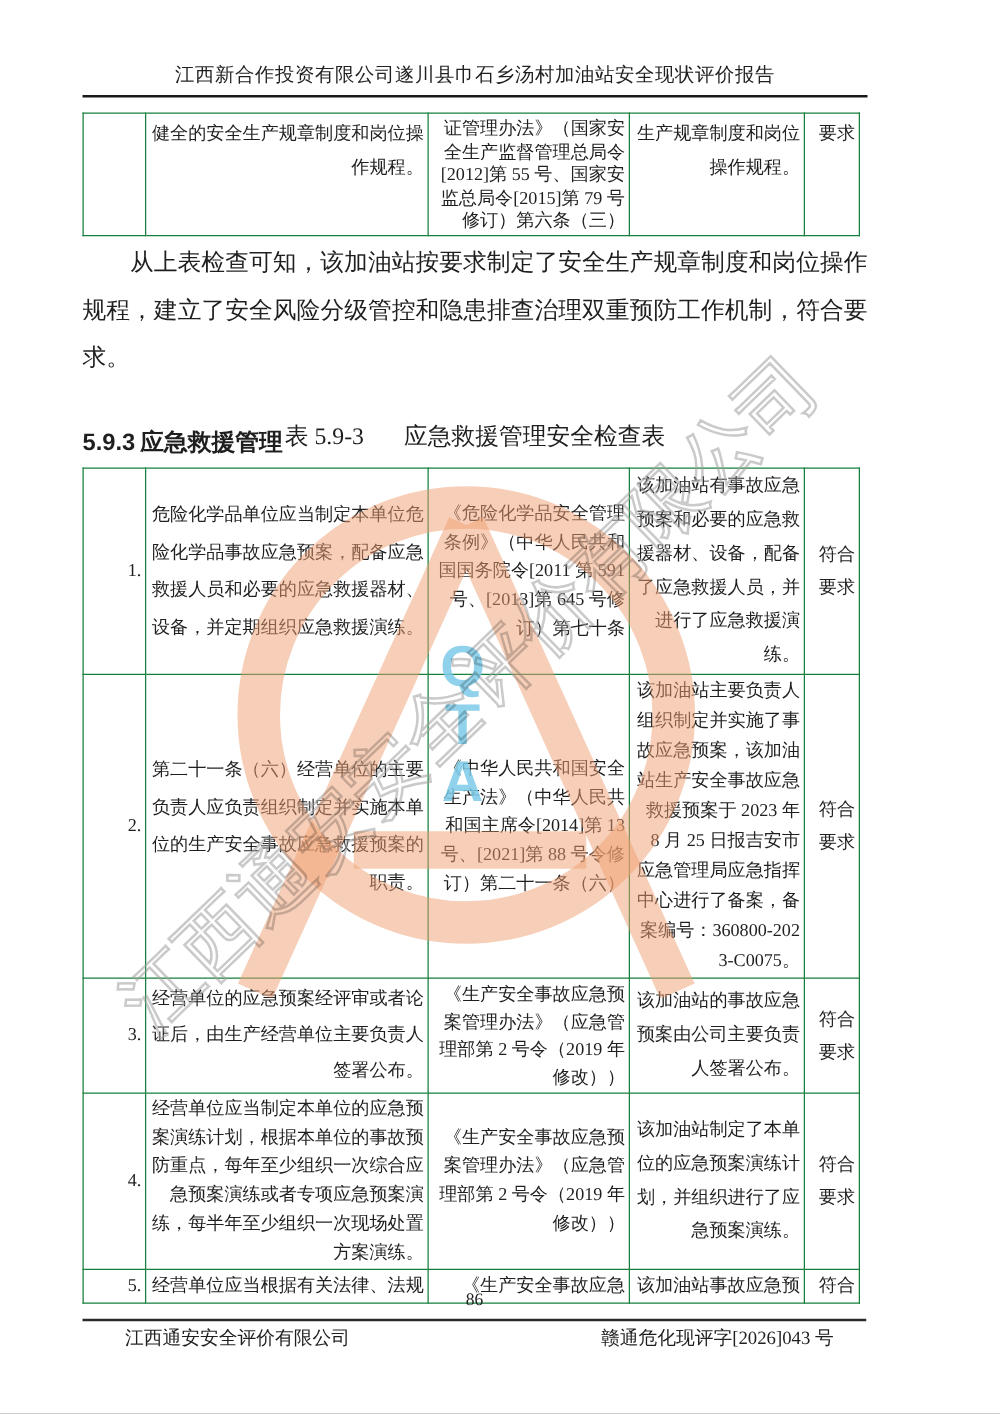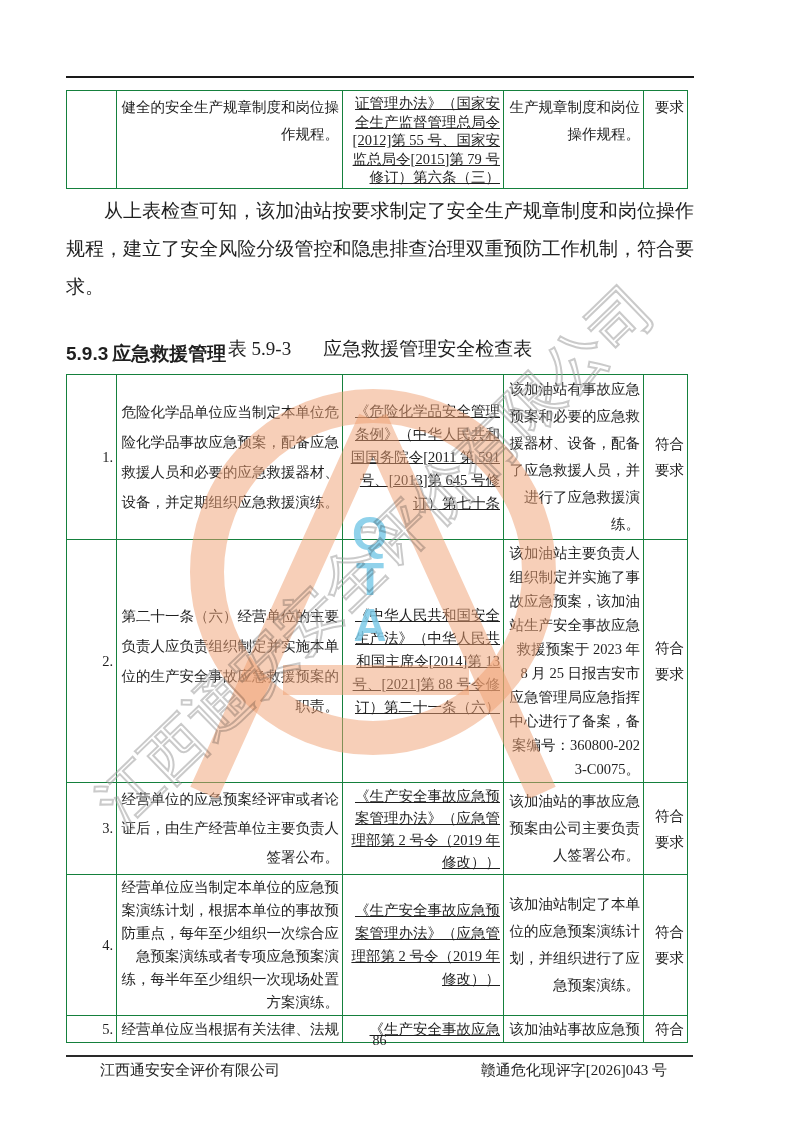--- a/index.html
+++ b/index.html
@@ -23,21 +23,21 @@
   .t-carry .c-basis-cell{line-height:18.5px;}
   .t-carry .c-content-cell,.t-carry .c-record-cell{line-height:27px;}
   .t-main{position:absolute;top:374px;left:66px;width:621px;}
   .t-main tr.h-hdr{height:26px;}
   .t-main tr.h-r1{height:150px;}
   .t-main tr.h-r2{height:220px;}
   .t-main tr.h-r3{height:92px;}
   .t-main tr.h-r4{height:139px;}
   .t-main tr.h-r5{height:27px;}
   .c-content-cell{line-height:30px;}
-  .c-basis-cell{line-height:23px;text-decoration:underline;}
+  .c-basis-cell{line-height:23px;}
   .c-record-cell{line-height:27px;}
   .c-result-cell{line-height:26px;}
   tr.h-r2 .c-record-cell{line-height:24px;}
   tr.h-r3 .c-content-cell{line-height:29px;}
   tr.h-r3 .c-basis-cell{line-height:22px;}
   tr.h-r4 .c-content-cell{line-height:23px;}
   tr.h-r4 .c-basis-cell{line-height:23px;}
   tr.h-r5 td{line-height:22px;}
   
   .paragraph{position:absolute;top:192px;left:66px;width:628px;
@@ -66,20 +66,21 @@
     color:transparent;-webkit-text-stroke:2px rgba(158,158,158,0.55);}
   .wm-red{position:absolute;left:262px;top:704px;
     font-size:96px;font-weight:bold;letter-spacing:14px;white-space:nowrap;
     color:rgba(224,68,68,0.55);}
 </style>
 </head>
 <body>
 
 <div class="page">
 
+  <div class="doc-header">江西新合作投资有限公司遂川县巾石乡汤村加油站安全现状评价报告</div>
   <div class="header-rule"></div>
 
   <table class="t-carry">
     <colgroup>
       <col style="width:50px">
         <col style="width:226px">
         <col style="width:161px">
       <col style="width:140px">
         <col style="width:44px">
     </colgroup>

